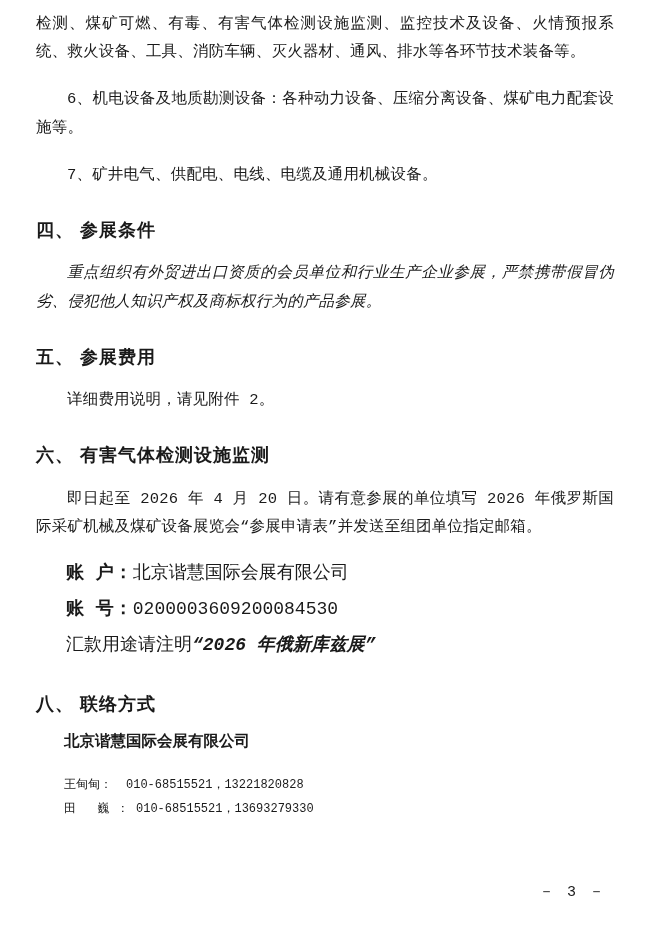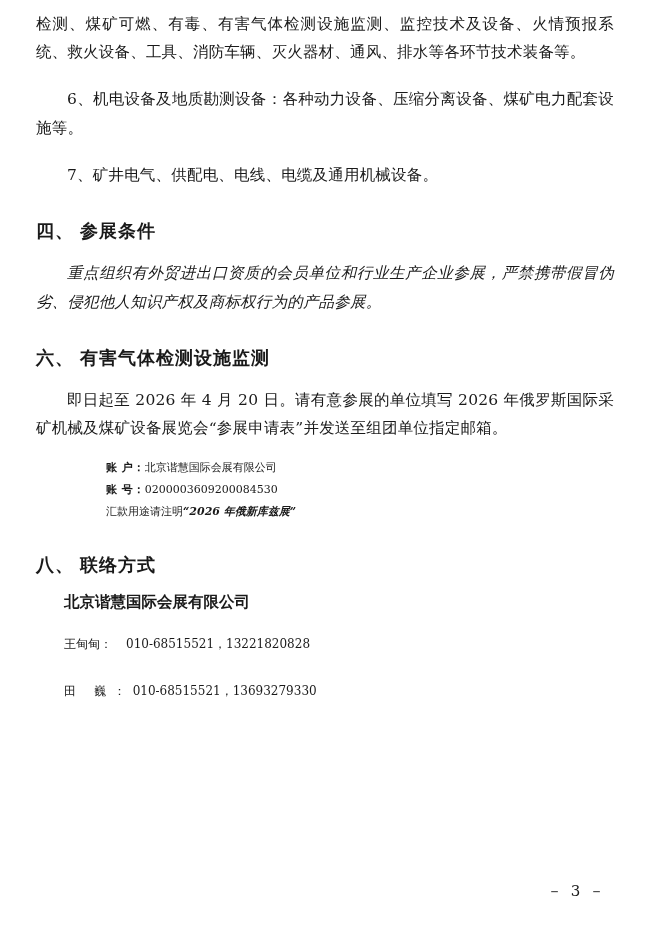--- a/index.html
+++ b/index.html
@@ -13,20 +13,21 @@
     font-family: "DejaVu Serif", "Liberation Serif", serif;
     color: #1a1a1a;
     -webkit-font-smoothing: antialiased;
   }
   .page {
     position: relative;
     width: 650px;
     height: 929px;
     box-sizing: border-box;
     padding: 10px 36px 0 36px;
+    font-family: Liberation Mono, monospace;
   }
   .para {
     font-size: 15.5px;
     line-height: 1.82;
     text-align: justify;
     text-justify: inter-ideograph;
     margin: 0;
     letter-spacing: 0.2px;
   }
   .indent {
@@ -44,24 +45,23 @@
   }
   .heading .hnum { margin-right: 6px; }
   .italic-body {
     font-style: italic;
   }
   .bank-block {
     margin-top: 14px;
     padding-left: 30px;
   }
   .bank-row {
-    font-size: 11px;
+    font-size: 18px;
     line-height: 2.0;
     white-space: nowrap;
-    margin-left: 40px;
   }
   .bank-label {
     font-weight: bold;
     display: inline-block;
     letter-spacing: 0.5px;
   }
   .bank-value {
     font-weight: normal;
   }
   .bank-value.bold-italic {
@@ -80,21 +80,20 @@
     line-height: 2.05;
     padding-left: 28px;
     white-space: nowrap;
   }
   .contact-name {
     display: inline-block;
     min-width: 62px;
   }
   .contact-name.spaced {
     letter-spacing: 0.6em;
-    margin-top: 22px;
   }
   .footer {
     position: absolute;
     right: 44px;
     bottom: 28px;
     font-size: 15px;
     letter-spacing: 2px;
   }
 </style>
 </head>
@@ -108,20 +107,26 @@
 
   <p class="para indent gap-md">7、矿井电气、供配电、电线、电缆及通用机械设备。</p>
 
   <div class="gap-lg">
     <p class="heading">
       <span class="hnum">四、</span><span>参展条件</span>
     </p>
     <p class="para indent italic-body gap-sm">重点组织有外贸进出口资质的会员单位和行业生产企业参展，严禁携带假冒伪劣、侵犯他人知识产权及商标权行为的产品参展。</p>
   </div>
 
+  <div class="gap-lg">
+    <p class="heading">
+      <span class="hnum">五、</span><span>参展费用</span>
+    </p>
+    <p class="para indent gap-sm">详细费用说明，请见附件 2。</p>
+  </div>
 
   <div class="gap-lg">
     <p class="heading">
       <span class="hnum">六、</span><span>有害气体检测设施监测</span>
     </p>
     <p class="para indent gap-sm">即日起至 2026 年 4 月 20 日。请有意参展的单位填写 2026 年俄罗斯国际采矿机械及煤矿设备展览会“参展申请表”并发送至组团单位指定邮箱。</p>
 
     <div class="bank-block">
       <div class="bank-row">
         <span class="bank-label">账 户：</span><span class="bank-value">北京谐慧国际会展有限公司</span>

